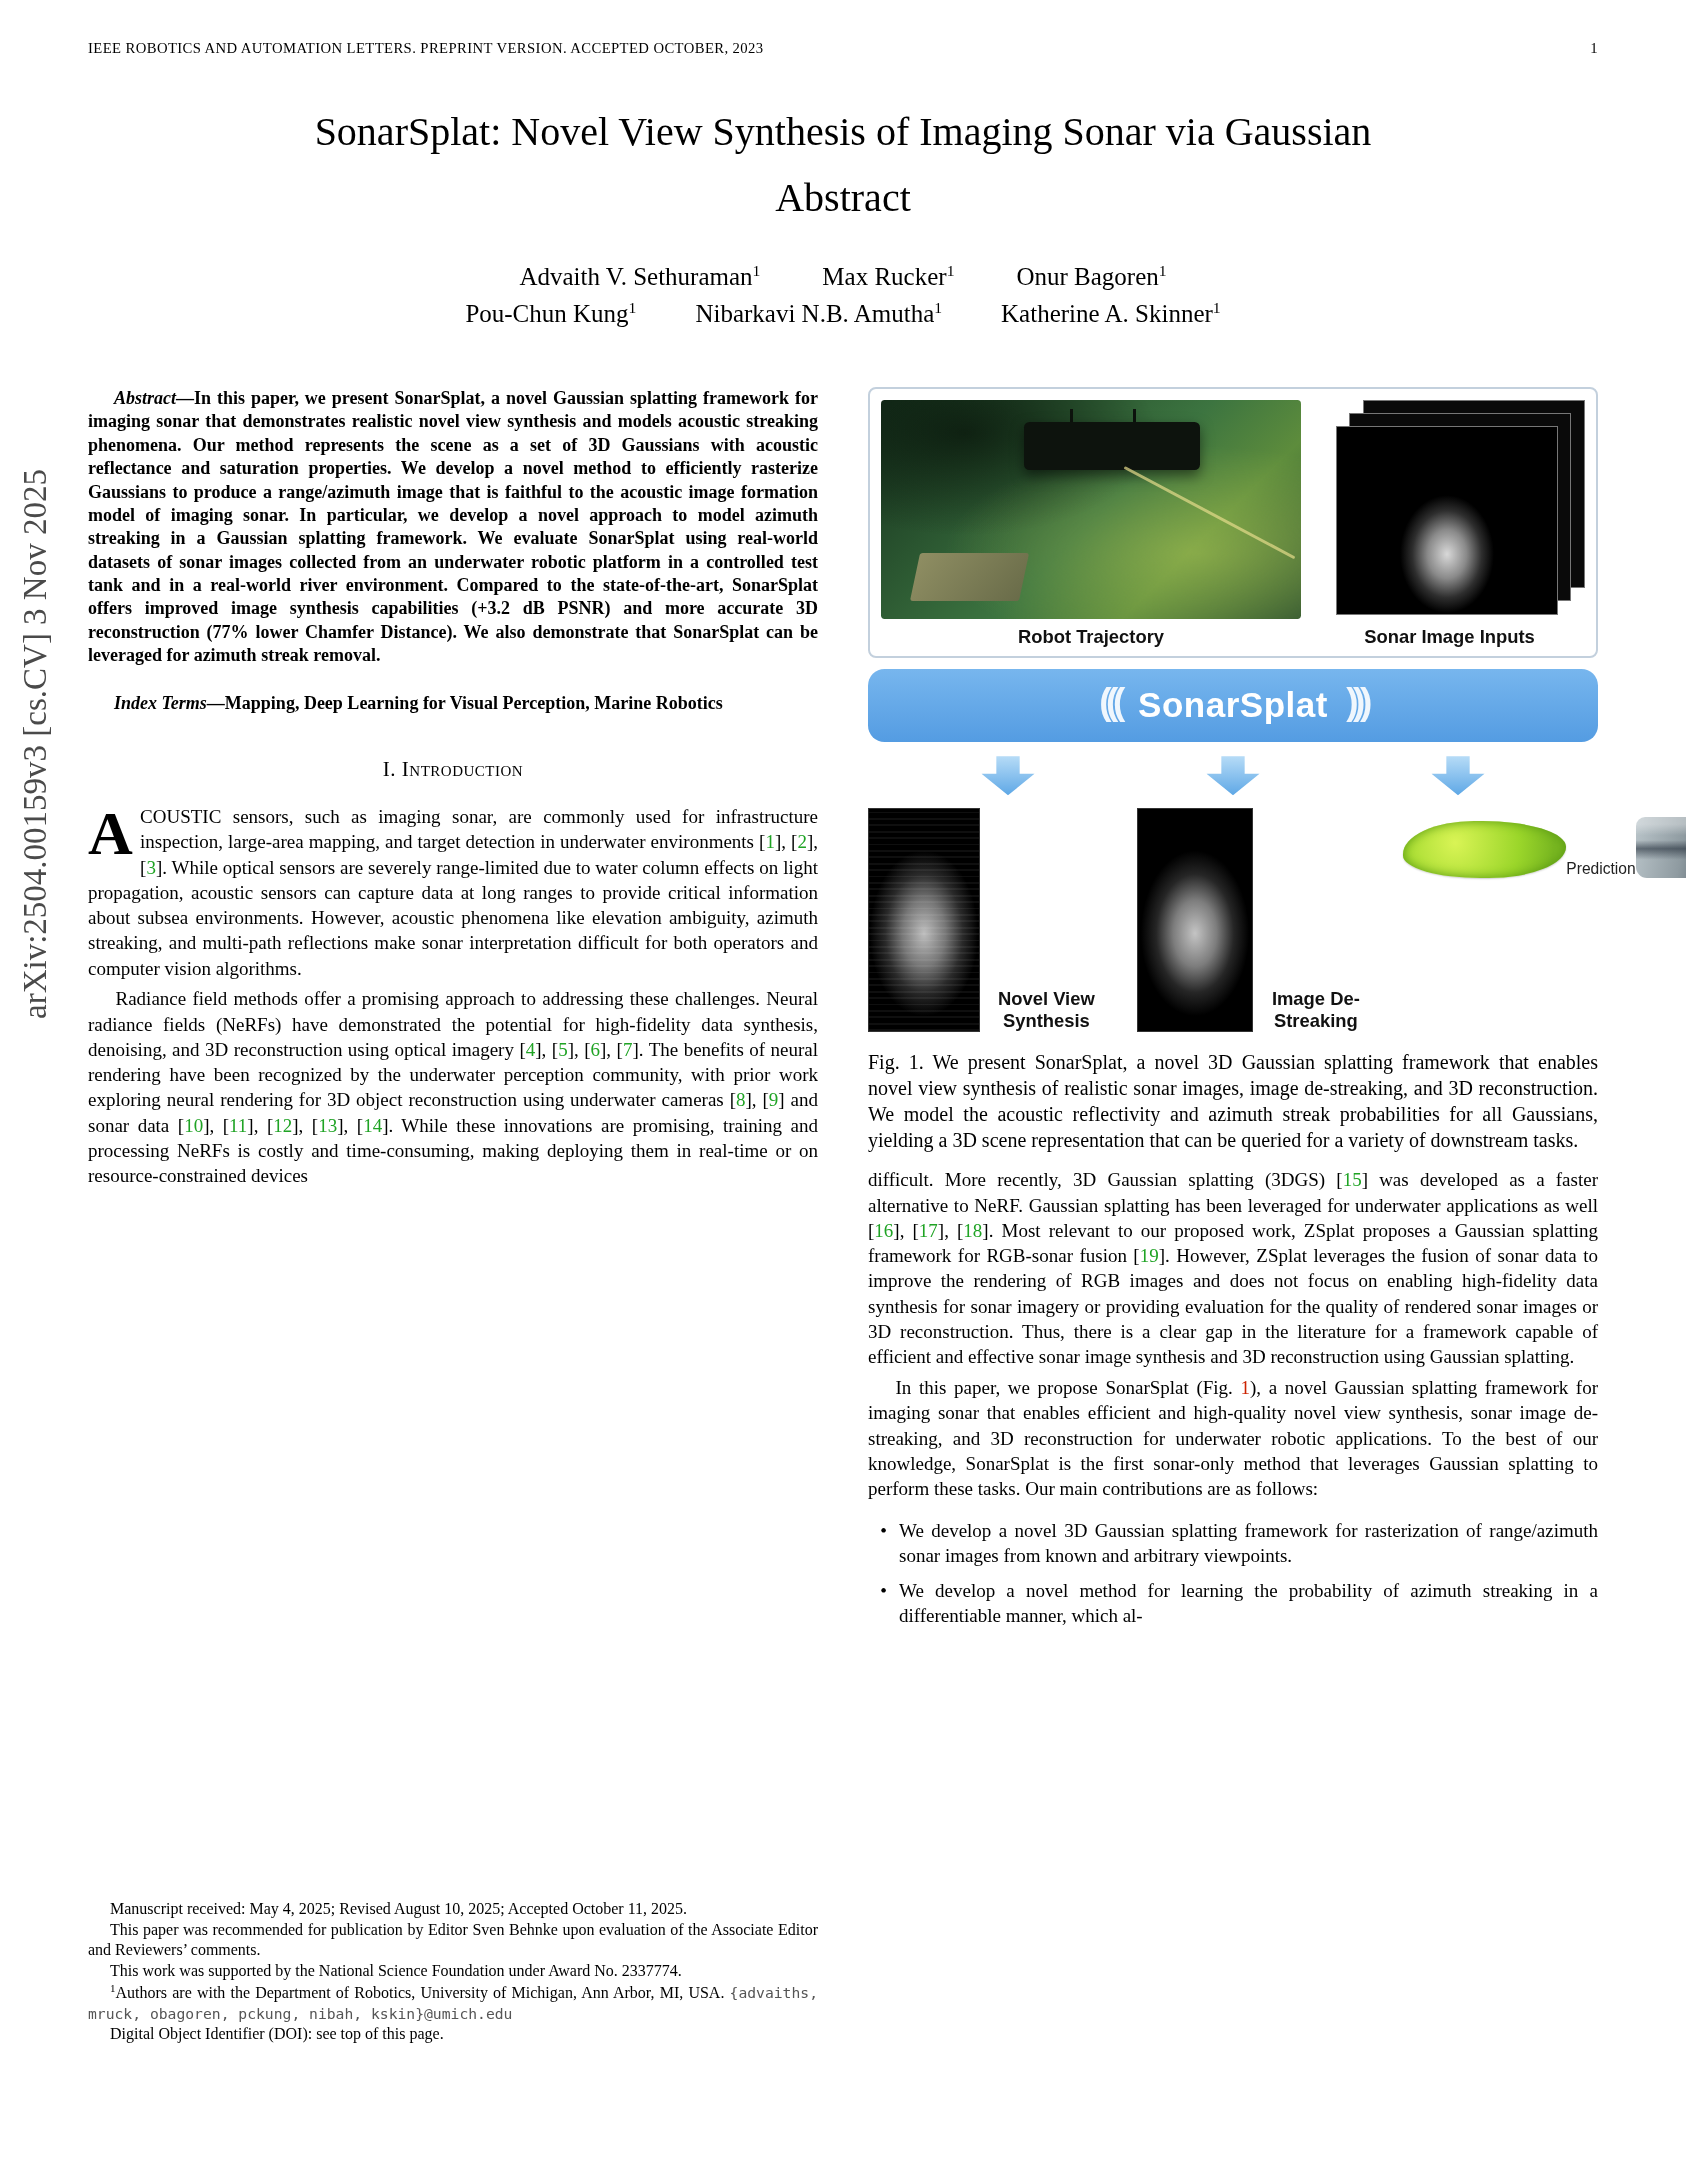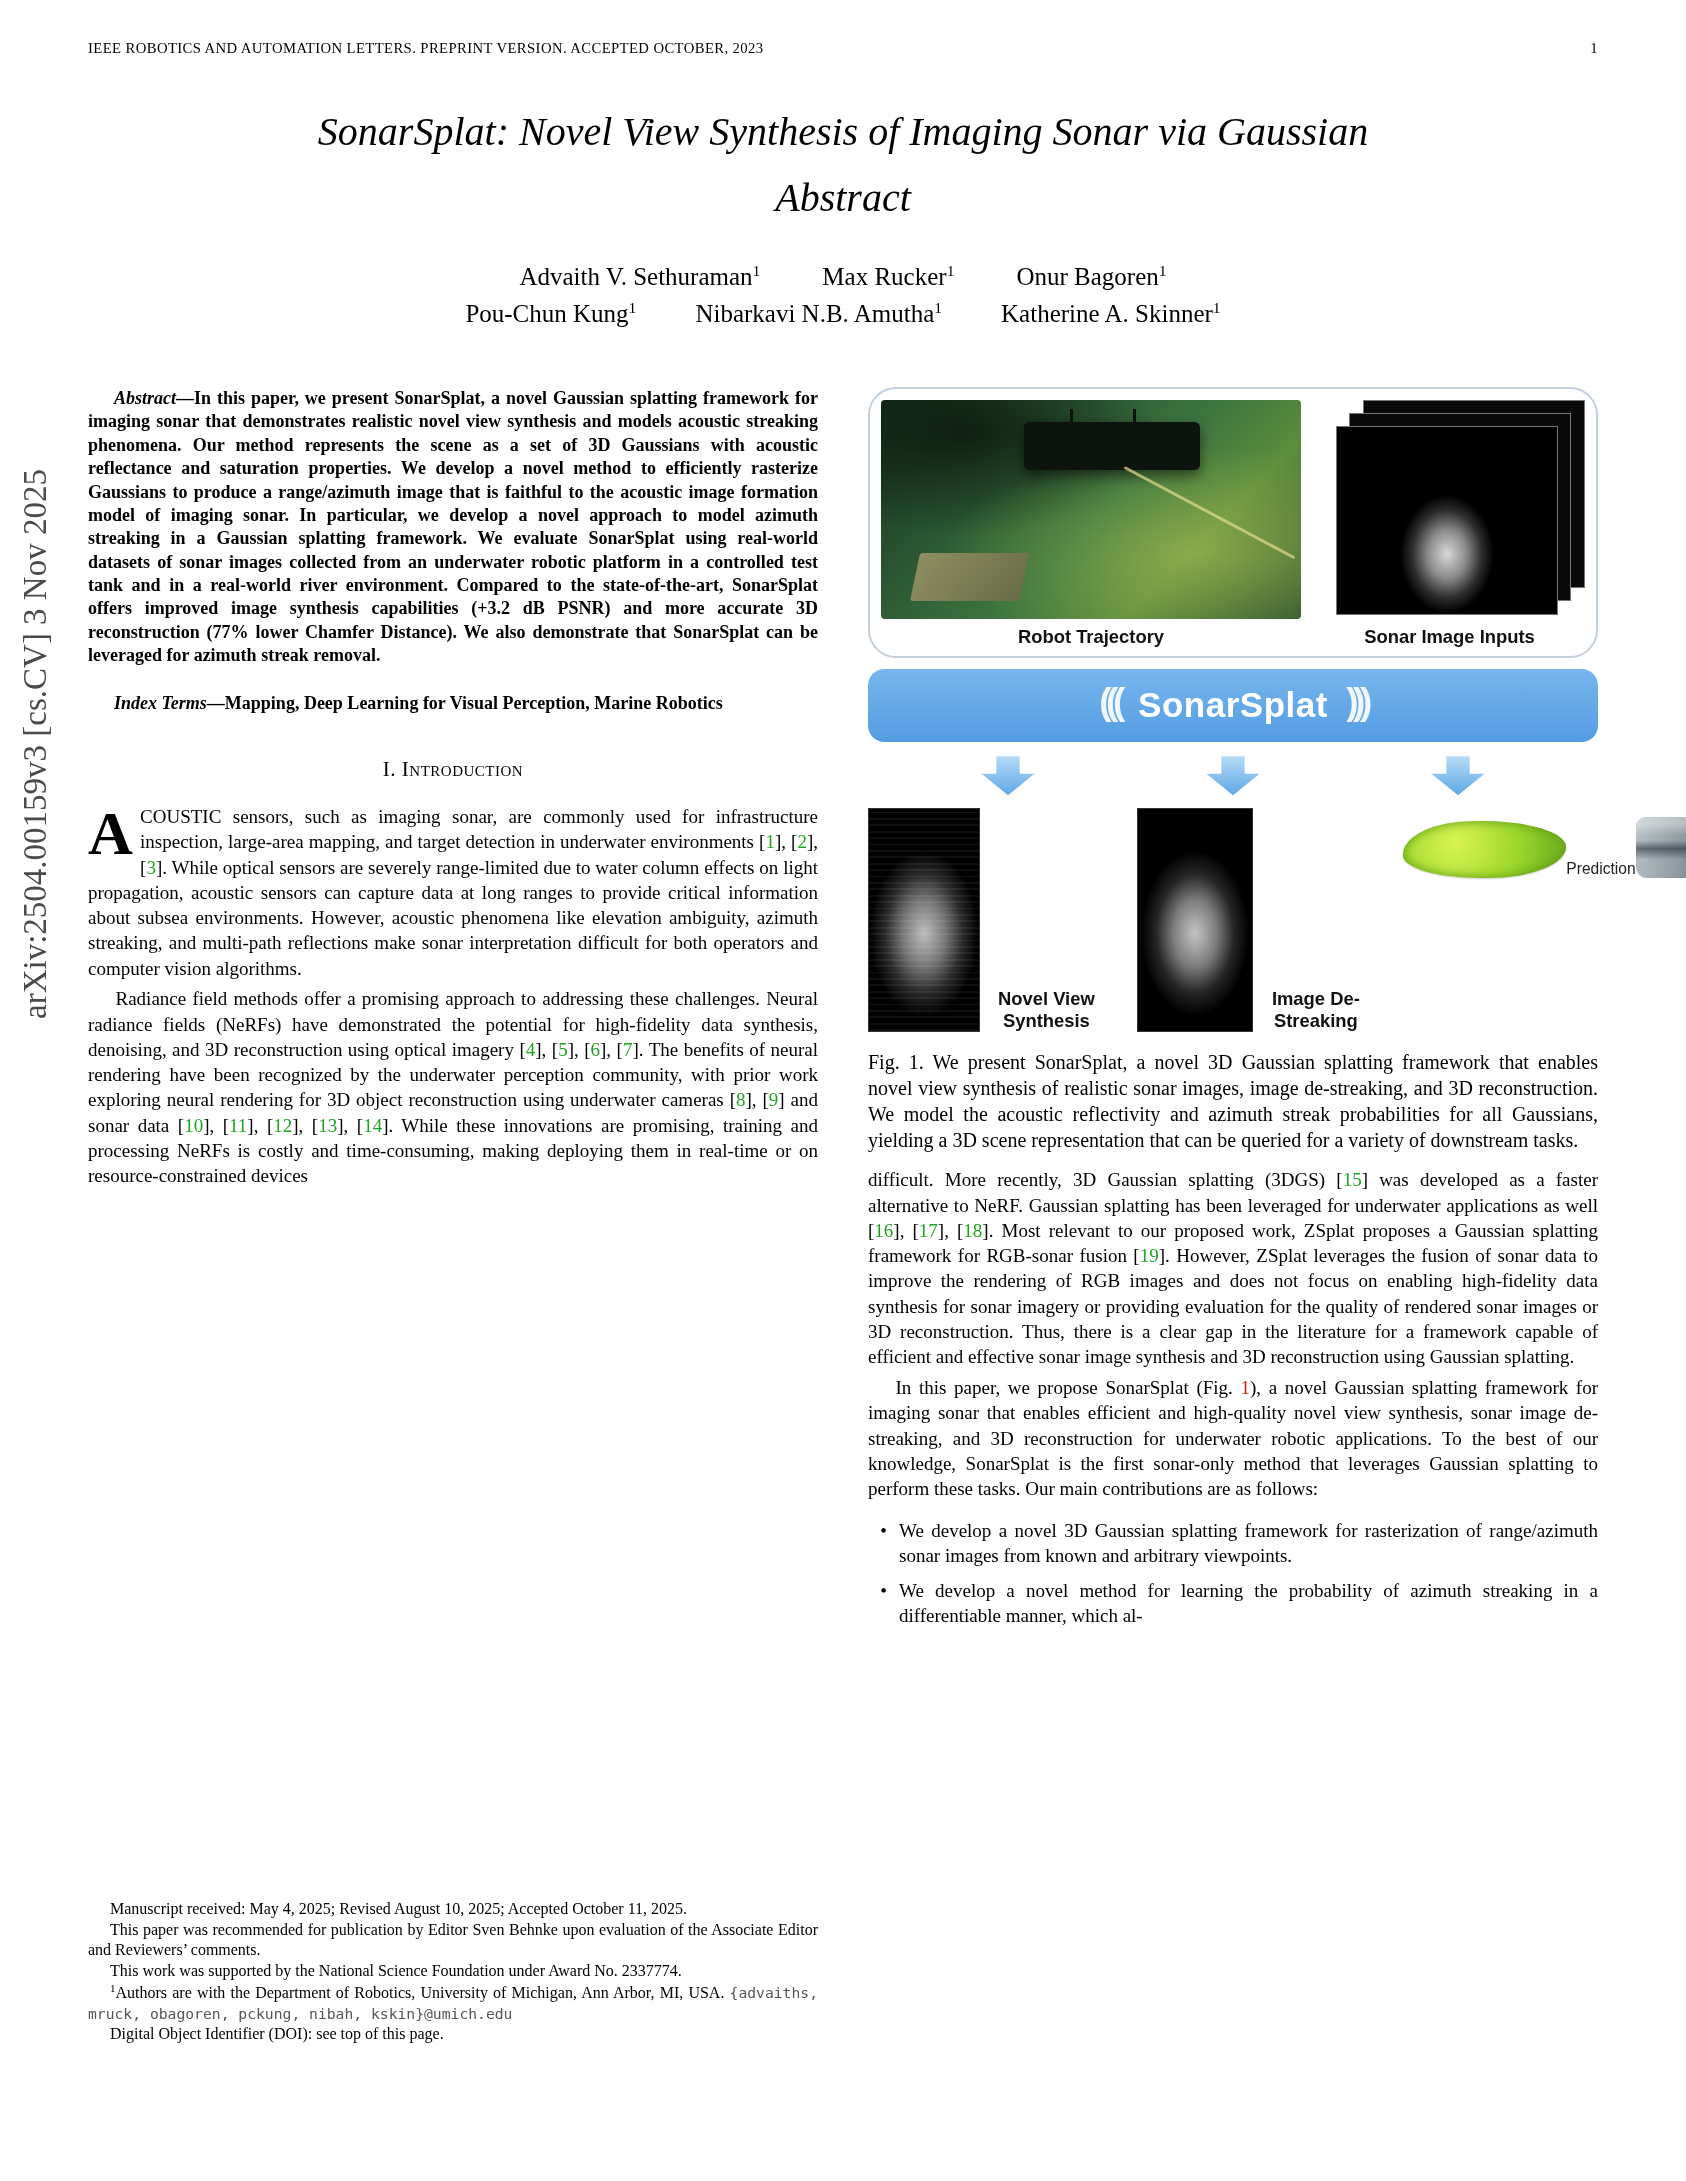--- a/index.html
+++ b/index.html
@@ -19,21 +19,20 @@
   .arxiv {
     position:absolute; left:16.5px; top:349px; height:790px; width:55px;
     writing-mode:vertical-rl; transform:rotate(180deg);
     font-size:33px; color:#4a4a4a; text-align:center;
     font-family:"Liberation Serif", serif; white-space:nowrap;
   }
   
   .title {
     margin-top:99px; text-align:center; font-size:40px; line-height:1.65;
     font-weight:normal;
-    font-style:italic;
   }
   .authors { margin-top:31px; text-align:center; font-size:25px; }
   .authors .row { display:flex; justify-content:center; }
   .authors .row1 { gap:62px; }
   .authors .row2 { gap:59px; margin-top:7.3px; }
   .authors sup { font-size:15.6px; }
   
   .columns {
     display:flex; gap:50px; padding:0 88px; margin-top:59px; height:1658px;
   }
@@ -65,21 +64,21 @@
   .cite { color:#1fa324; }
   .figref { color:#cc2200; }
   
   .footnotes { margin-top:auto; font-size:16px; line-height:1.28; text-align:justify; }
   .footnotes p { text-indent:22px; }
   .footnotes sup { font-size:11px; }
   .mono { font-family:"DejaVu Sans Mono", monospace; font-size:14.7px; color:#555; }
   
   .figure { font-family:"Liberation Sans", sans-serif; }
   .fig-top-box {
-    border:2.8px solid #c3d0dd; border-radius:28px; padding:11px 11px 7.3px 11px;
+    border:2.8px solid #c3d0dd; border-radius:8px; padding:11px 11px 7.3px 11px;
     display:flex; gap:13px; background:#fff;
   }
   .fig-half { display:flex; flex-direction:column; align-items:center; }
   .fig-half.left { flex:1.55; }
   .fig-half.right { flex:1; }
   .img-robot {
     width:100%; height:219px; border-radius:3.7px; position:relative; overflow:hidden;
     background:
       radial-gradient(ellipse 386px 165px at 75% 70%, rgba(190,210,90,.45), transparent 65%),
       radial-gradient(ellipse 275px 147px at 20% 15%, rgba(8,20,10,.75), transparent 70%),

